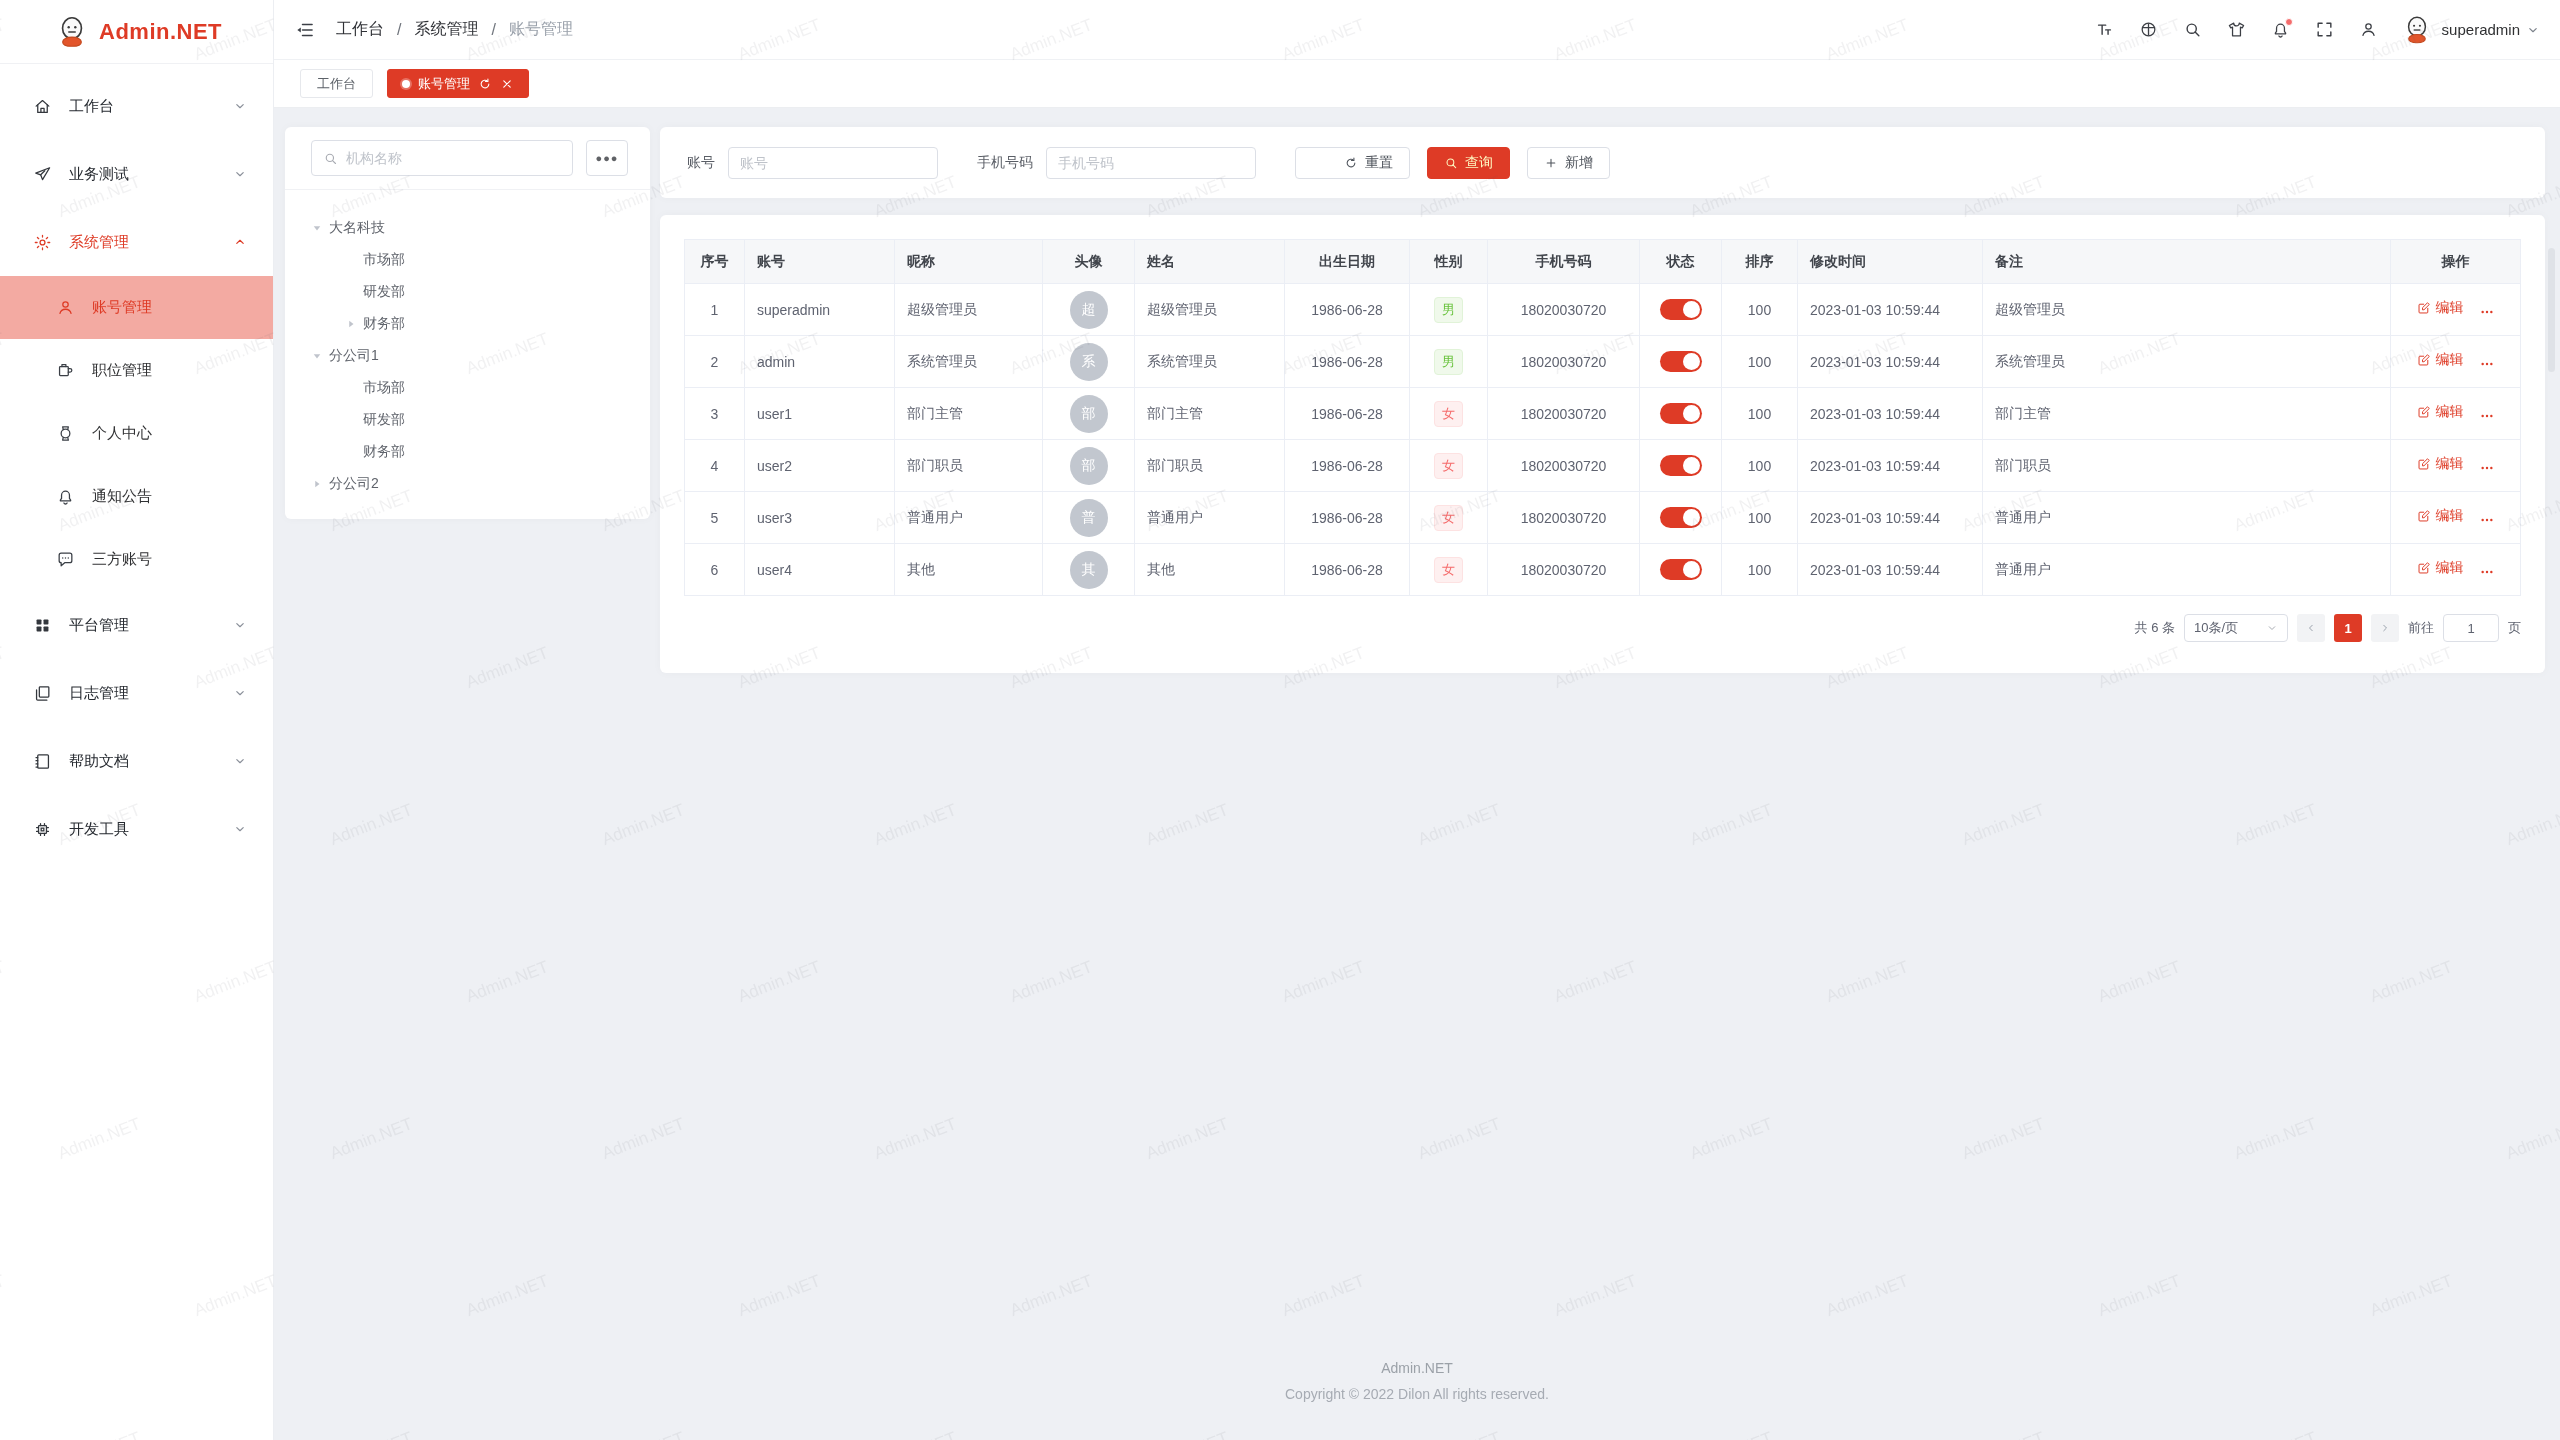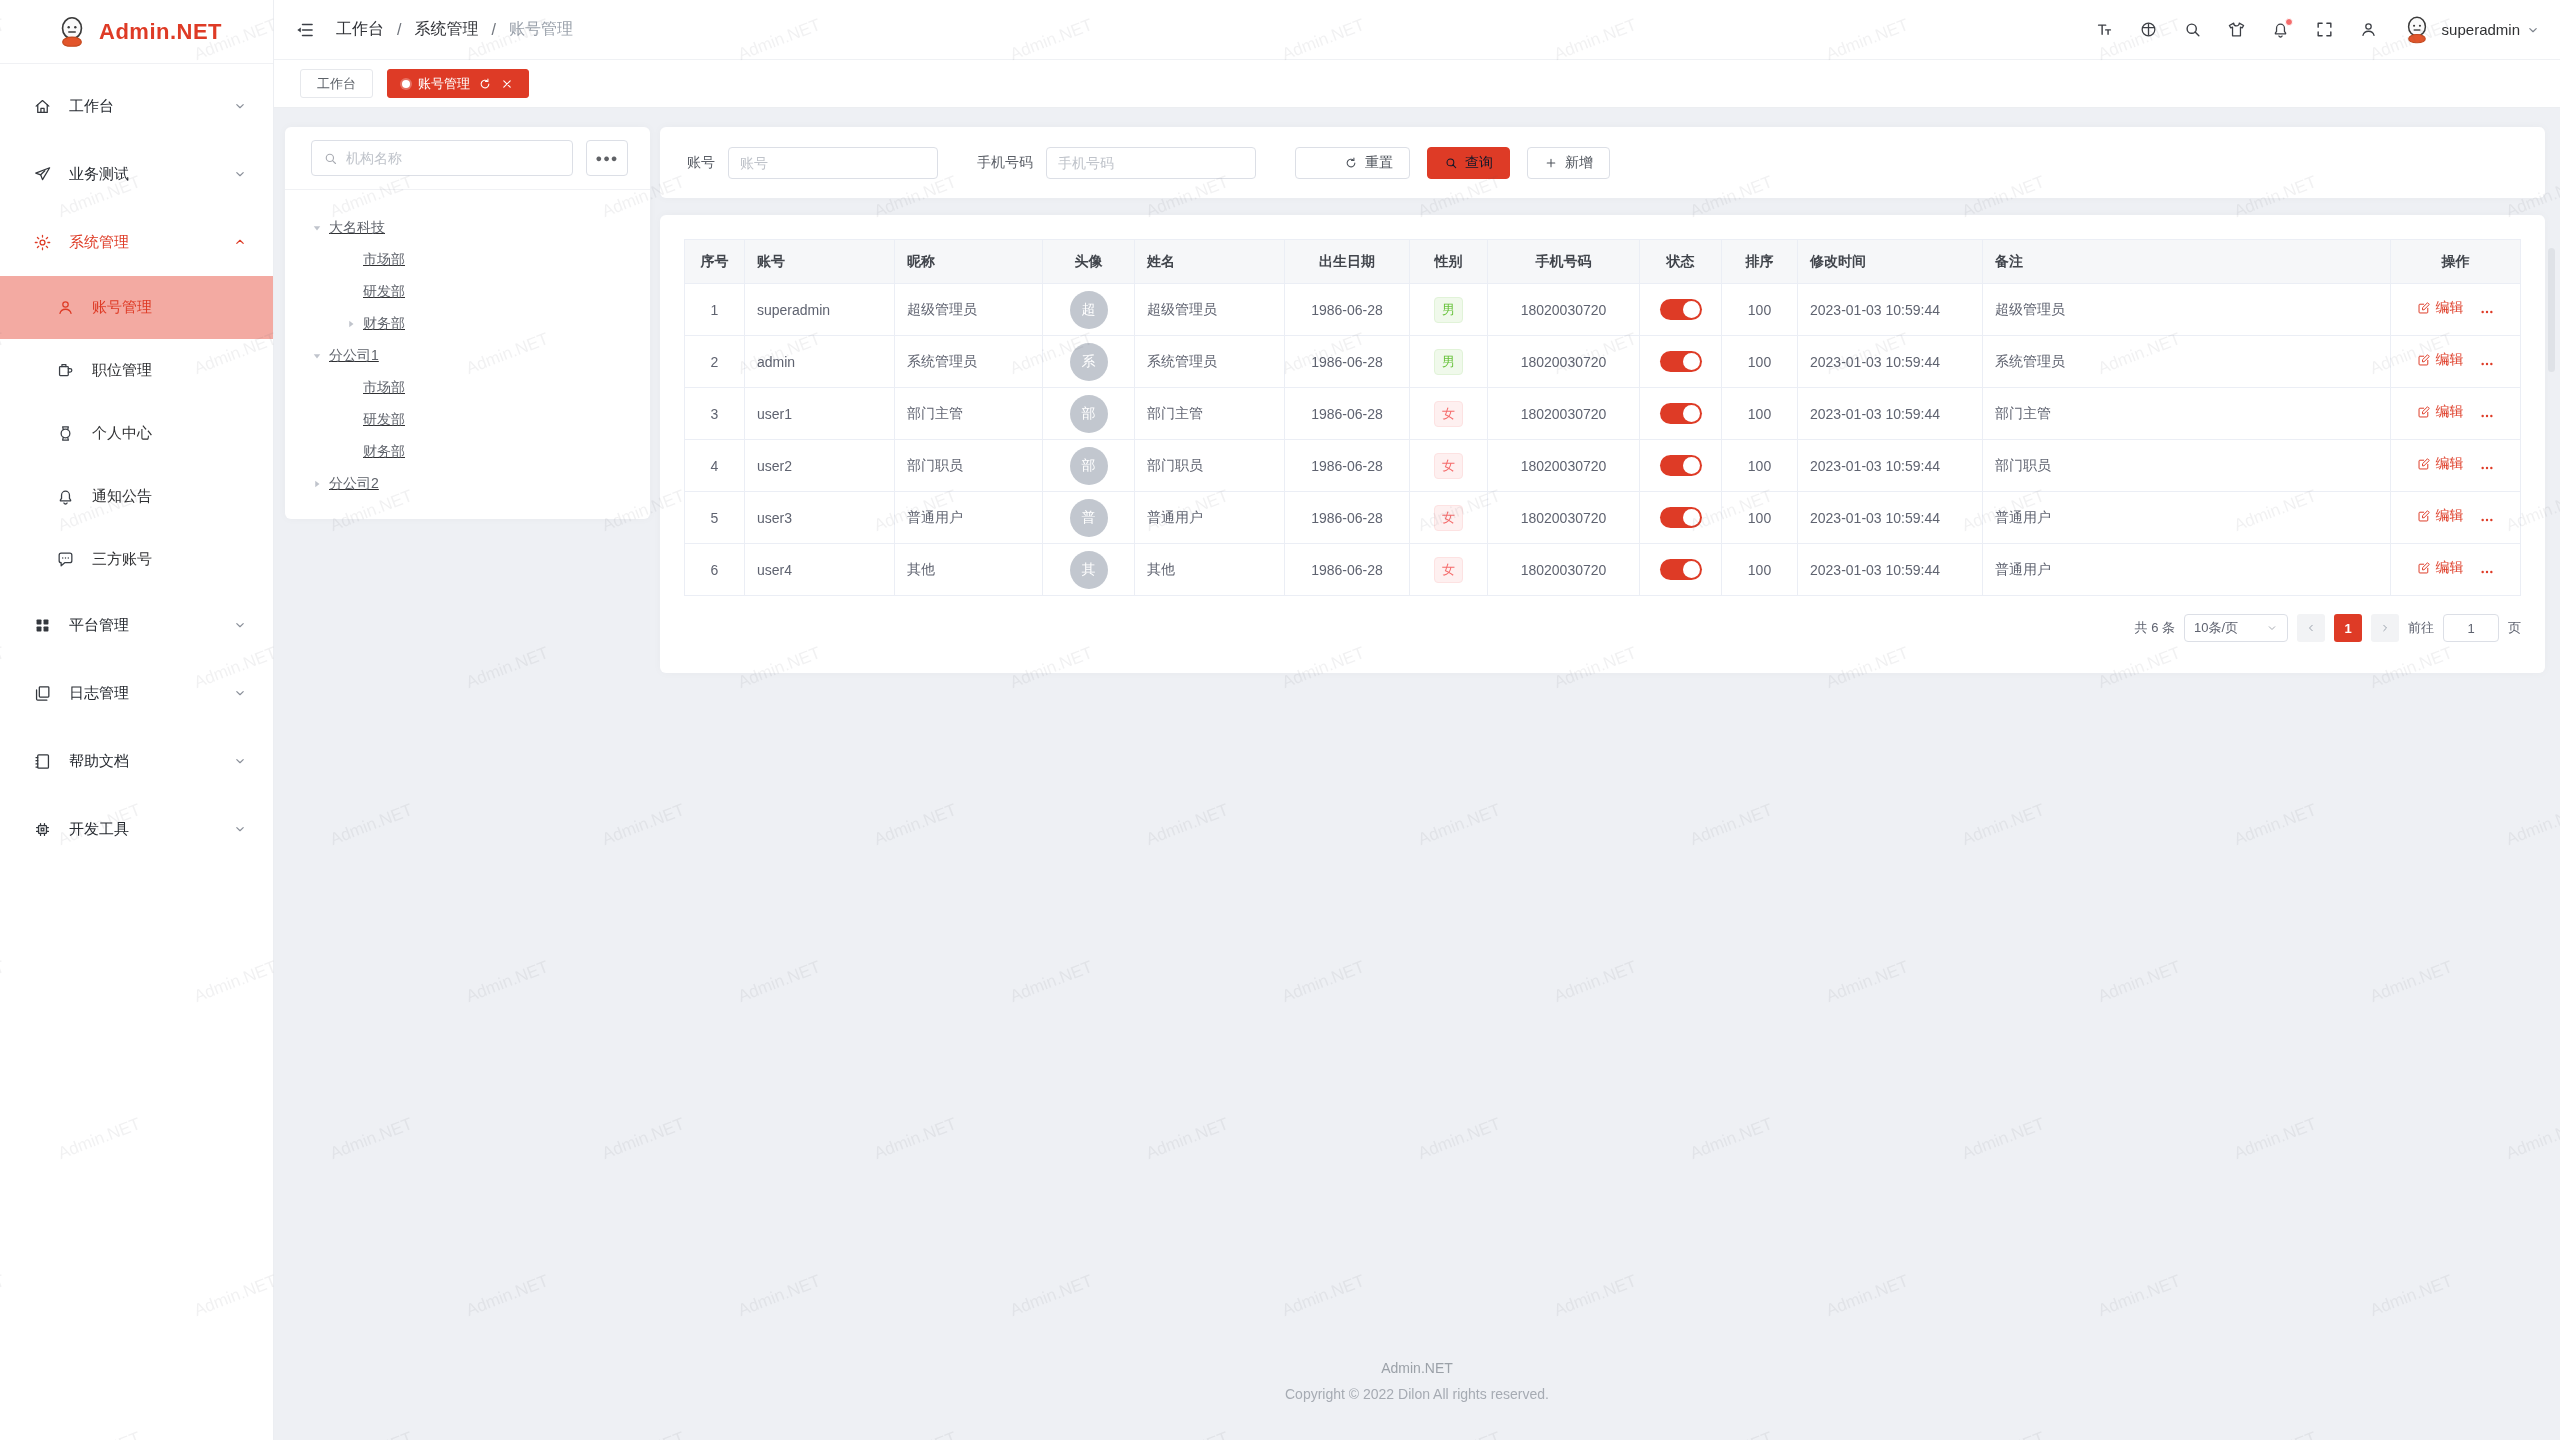--- a/index.html
+++ b/index.html
@@ -59,36 +59,36 @@
   .content{flex:1;background:#EEF0F4;padding:19px 15px 0 11px;display:flex;gap:10px;position:relative;overflow:hidden;}
   .card{background:#fff;border-radius:6px;box-shadow:0 0 10px rgba(0,0,0,.03);}
 
   .tree-card{width:365px;height:392px;flex:0 0 365px;}
   .tree-head{padding:13px 22px 13px 26px;border-bottom:1px solid #F0F1F4;display:flex;gap:13px;align-items:center;}
   .search-box{flex:1;height:36px;border:1px solid var(--border);border-radius:4px;display:flex;align-items:center;padding:0 11px;gap:8px;color:#A8ABB2;background:#fff;}
   .search-box svg{width:15px;height:15px;flex:0 0 15px;}
   .search-box input{border:none;outline:none;flex:1;font-size:14px;color:#606266;min-width:0;background:transparent;}
   .search-box input::placeholder{color:#BFC3CA;}
   .more-btn{width:42px;height:36px;border:1px solid var(--border);border-radius:4px;display:flex;align-items:center;justify-content:center;color:#606266;font-size:11px;letter-spacing:1px;cursor:pointer;background:#fff;}
-  .tree-body{padding:22px 12px 0 26px;text-decoration:underline;}
+  .tree-body{padding:22px 12px 0 26px;}
   .t-node{height:32px;display:flex;align-items:center;font-size:14px;color:#5F636B;gap:6px;cursor:pointer;}
   .t-node .caret{width:12px;height:12px;color:#C0C4CC;flex:0 0 12px;}
   .t-node .caret.exp{transform:rotate(90deg);}
   .t-node .caret.ph{visibility:hidden;}
   .t-node.child{padding-left:34px;align-items:center;}
 
   .right-col{flex:1;display:flex;flex-direction:column;min-width:0;}
   .filter-card{height:71px;display:flex;align-items:center;padding:0 27px;margin-bottom:17px;}
   .f-label{font-size:14px;color:#5A5E66;margin-right:13px;}
   .f-label.second{margin-left:39px;}
   .f-input{width:210px;height:32px;border:1px solid var(--border);border-radius:4px;padding:0 11px;font-size:14px;color:#606266;outline:none;}
   .f-input::placeholder{color:#BFC3CA;}
   .btn{height:32px;border-radius:4px;font-size:14px;display:inline-flex;align-items:center;gap:7px;padding:0 16px;border:1px solid var(--border);background:#fff;color:#4E535B;cursor:pointer;}
   .btn svg{width:14px;height:14px;}
-  .btn.primary{background:var(--primary);border-color:var(--primary);color:#0f172a;}
+  .btn.primary{background:var(--primary);border-color:var(--primary);color:#fef9c3;}
   .btn.reset{margin-left:39px;padding-left:48px;}
   .btn + .btn{margin-left:17px;}
 
   .table-card{height:458px;padding:24px 24px 0 24px;}
   table{width:100%;border-collapse:collapse;table-layout:fixed;}
   th,td{border:1px solid var(--tbl-border);font-size:14px;padding:0 12px;overflow:hidden;white-space:nowrap;}
   th{height:44px;background:#F6F7F9;color:#41454C;font-weight:600;text-align:left;}
   td{height:52px;color:#5F6370;background:#fff;}
   .c{text-align:center;}
   .avatar{display:inline-flex;width:38px;height:38px;border-radius:50%;background:#C2C7CF;color:#fff;font-size:14px;align-items:center;justify-content:center;vertical-align:middle;}

